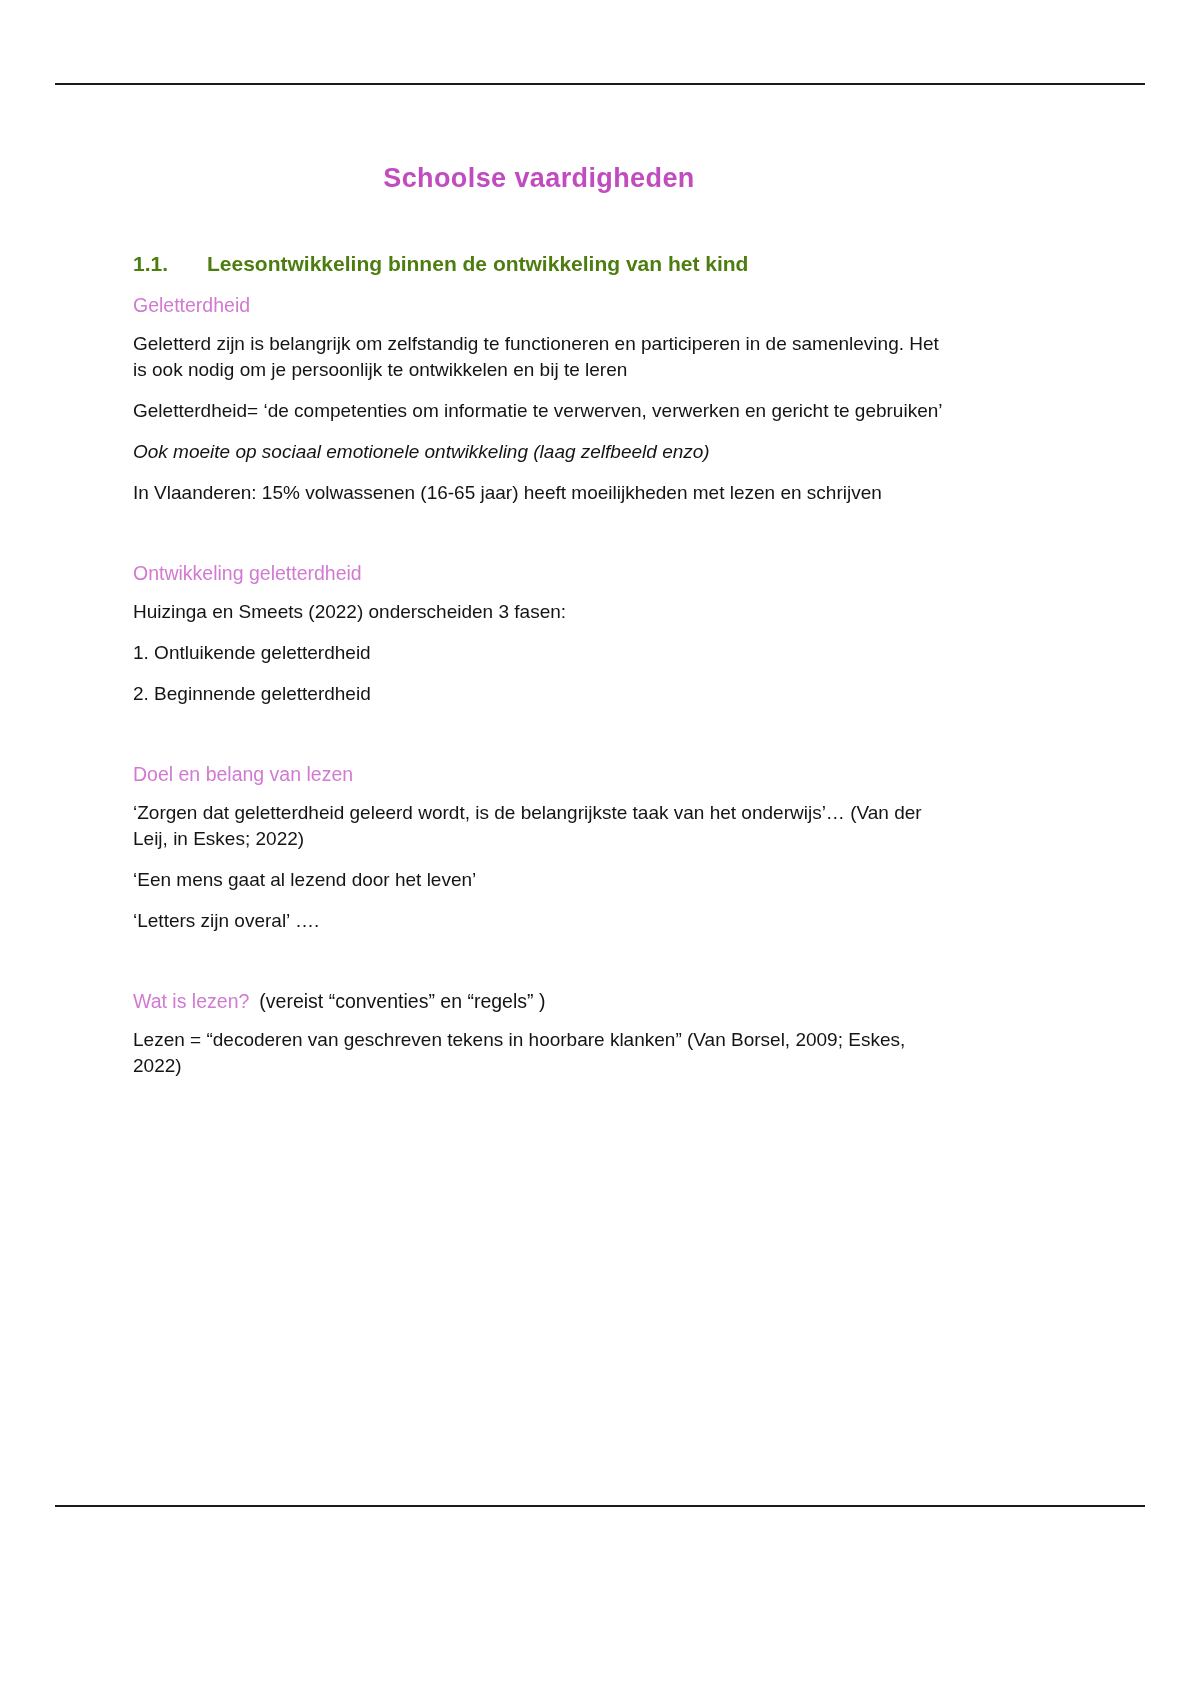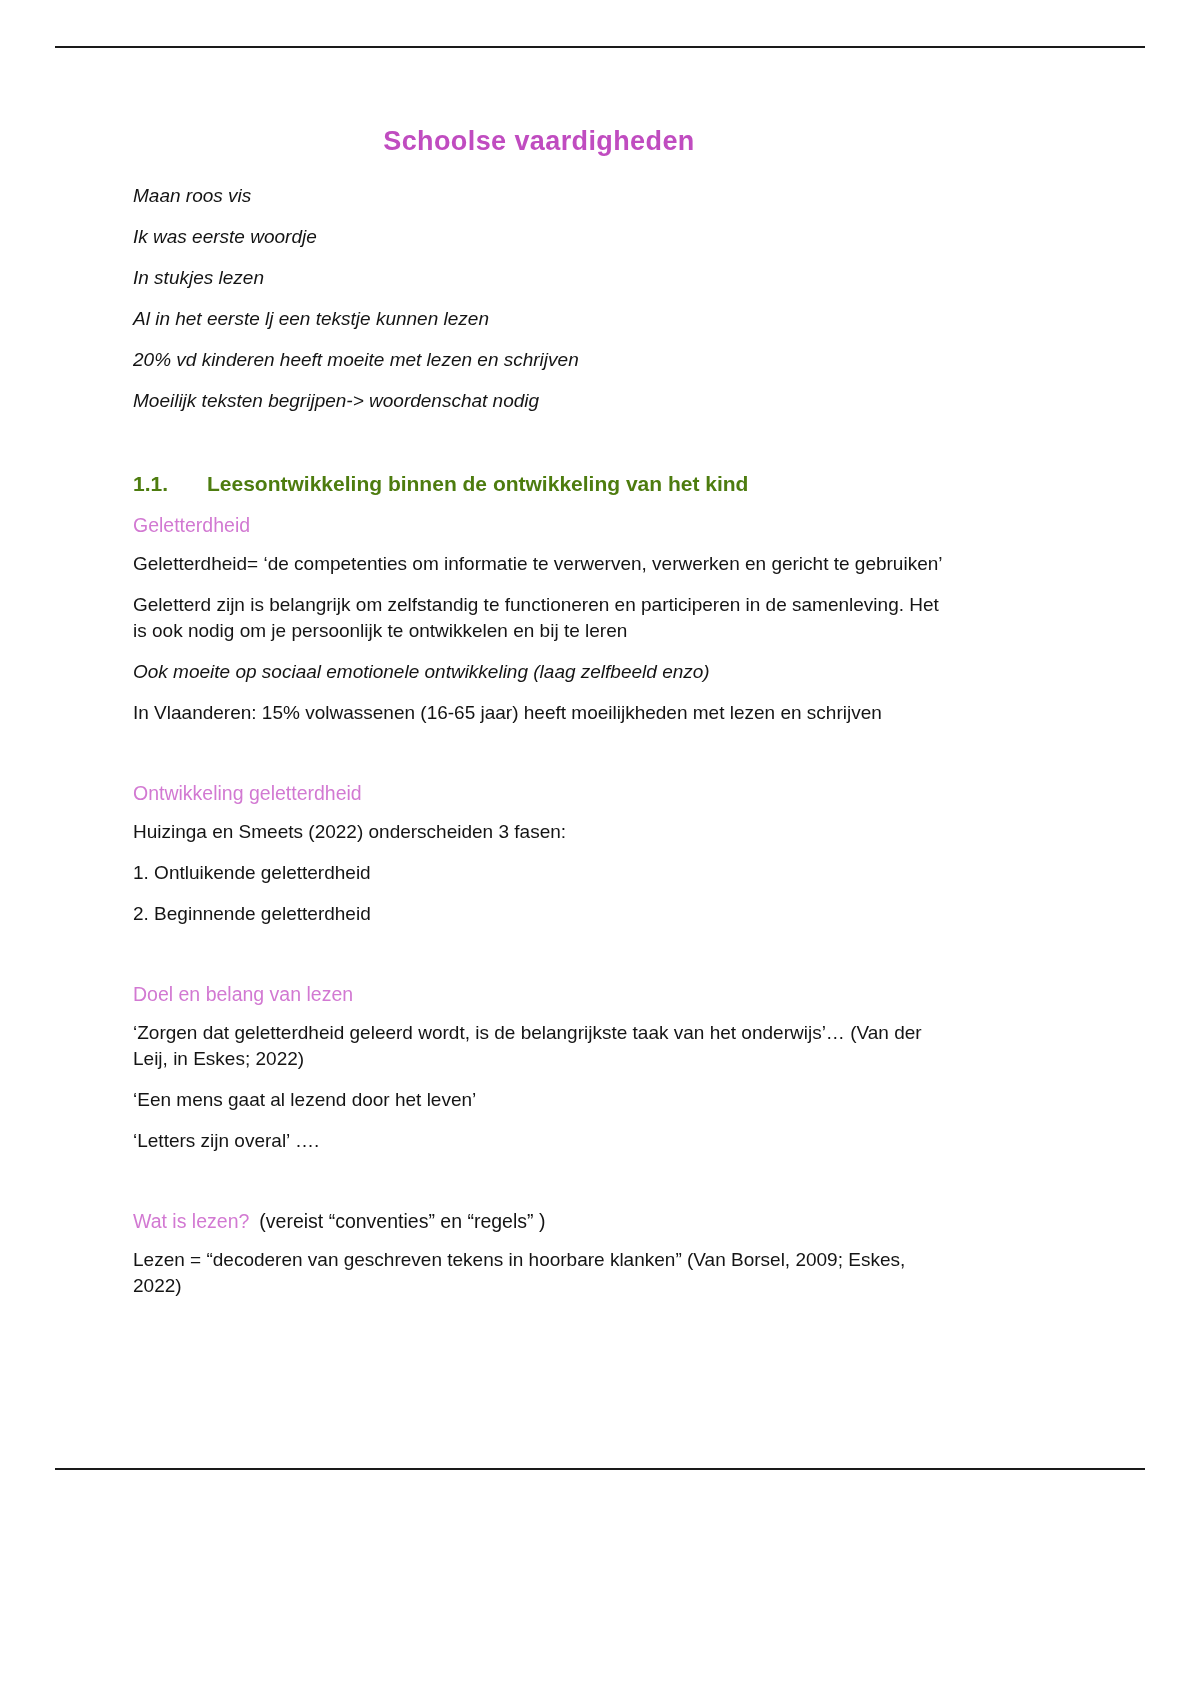--- a/index.html
+++ b/index.html
@@ -4,20 +4,21 @@
 <style>
   html, body { margin: 0; padding: 0; background: #ffffff; }
   .page {
     position: relative;
     width: 1200px;
     height: 1480px;
     background: #ffffff;
     font-family: "Liberation Sans", sans-serif;
     color: #141414;
     overflow: hidden;
+    margin-top: 37px;
   }
   .rule {
     position: absolute;
     left: 55px;
     right: 55px;
     height: 2px;
     background: #1a1a1a;
   }
   .rule.top { top: 46px; }
   .rule.bottom { bottom: 10px; }
@@ -74,36 +75,28 @@
 </head>
 <body>
 
 <div class="page">
   <div class="rule top"></div>
 
   <div class="content">
 
     <h1 class="title">Schoolse vaardigheden</h1>
 
-    <div class="intro">
-      <p>Maan roos vis</p>
-      <p>Ik was eerste woordje</p>
-      <p>In stukjes lezen</p>
-      <p>Al in het eerste lj een tekstje kunnen lezen</p>
-      <p>20% vd kinderen heeft moeite met lezen en schrijven</p>
-      <p>Moeilijk teksten begrijpen-&gt; woordenschat nodig</p>
-    </div>
 
     <h2 class="section-heading">
       <span class="section-number">1.1.</span><span>Leesontwikkeling binnen de ontwikkeling van het kind</span>
     </h2>
 
     <h3 class="subheading">Geletterdheid</h3>
+    <p>Geletterd zijn is belangrijk om zelfstandig te functioneren en participeren in de samenleving. Het is ook nodig om je persoonlijk te ontwikkelen en bij te leren</p>
     <p>Geletterdheid= ‘de competenties om informatie te verwerven, verwerken en gericht te gebruiken’</p>
-    <p>Geletterd zijn is belangrijk om zelfstandig te functioneren en participeren in de samenleving. Het is ook nodig om je persoonlijk te ontwikkelen en bij te leren</p>
     <p class="italic">Ook moeite op sociaal emotionele ontwikkeling (laag zelfbeeld enzo)</p>
     <p>In Vlaanderen: 15% volwassenen (16-65 jaar) heeft moeilijkheden met lezen en schrijven</p>
 
     <h3 class="subheading gap">Ontwikkeling geletterdheid</h3>
     <p>Huizinga en Smeets (2022) onderscheiden 3 fasen:</p>
     <p>1. Ontluikende geletterdheid</p>
     <p>2. Beginnende geletterdheid</p>
 
     <h3 class="subheading gap">Doel en belang van lezen</h3>
     <p>‘Zorgen dat geletterdheid geleerd wordt, is de belangrijkste taak van het onderwijs’… (Van der Leij, in Eskes; 2022)</p>

